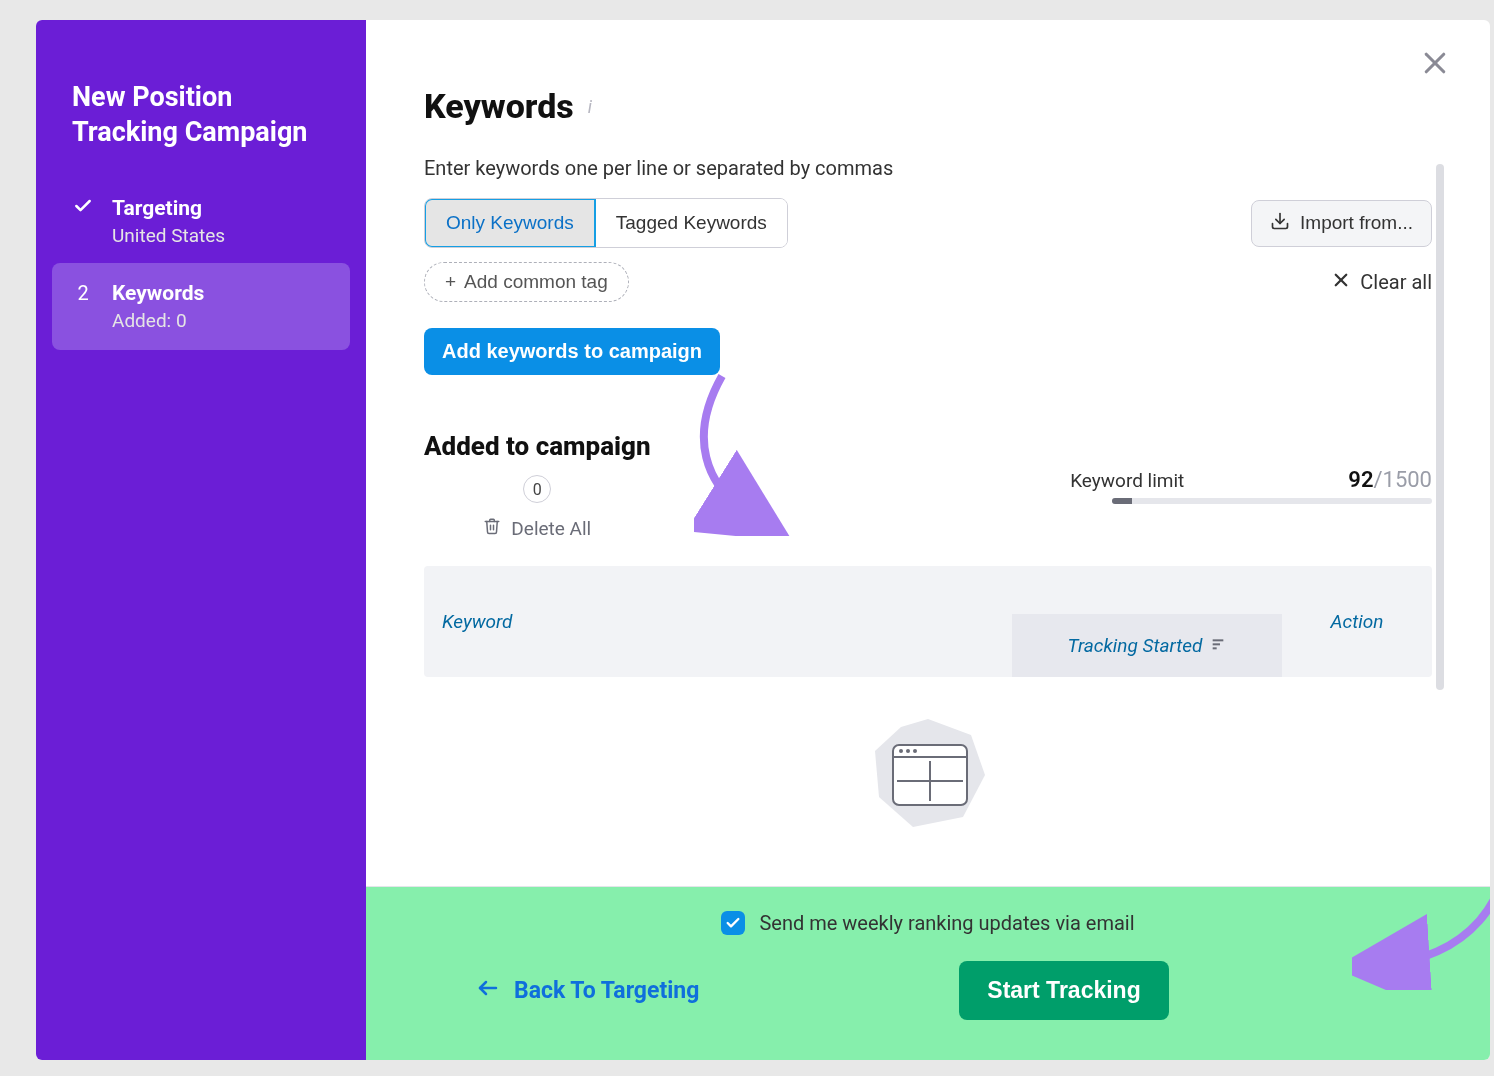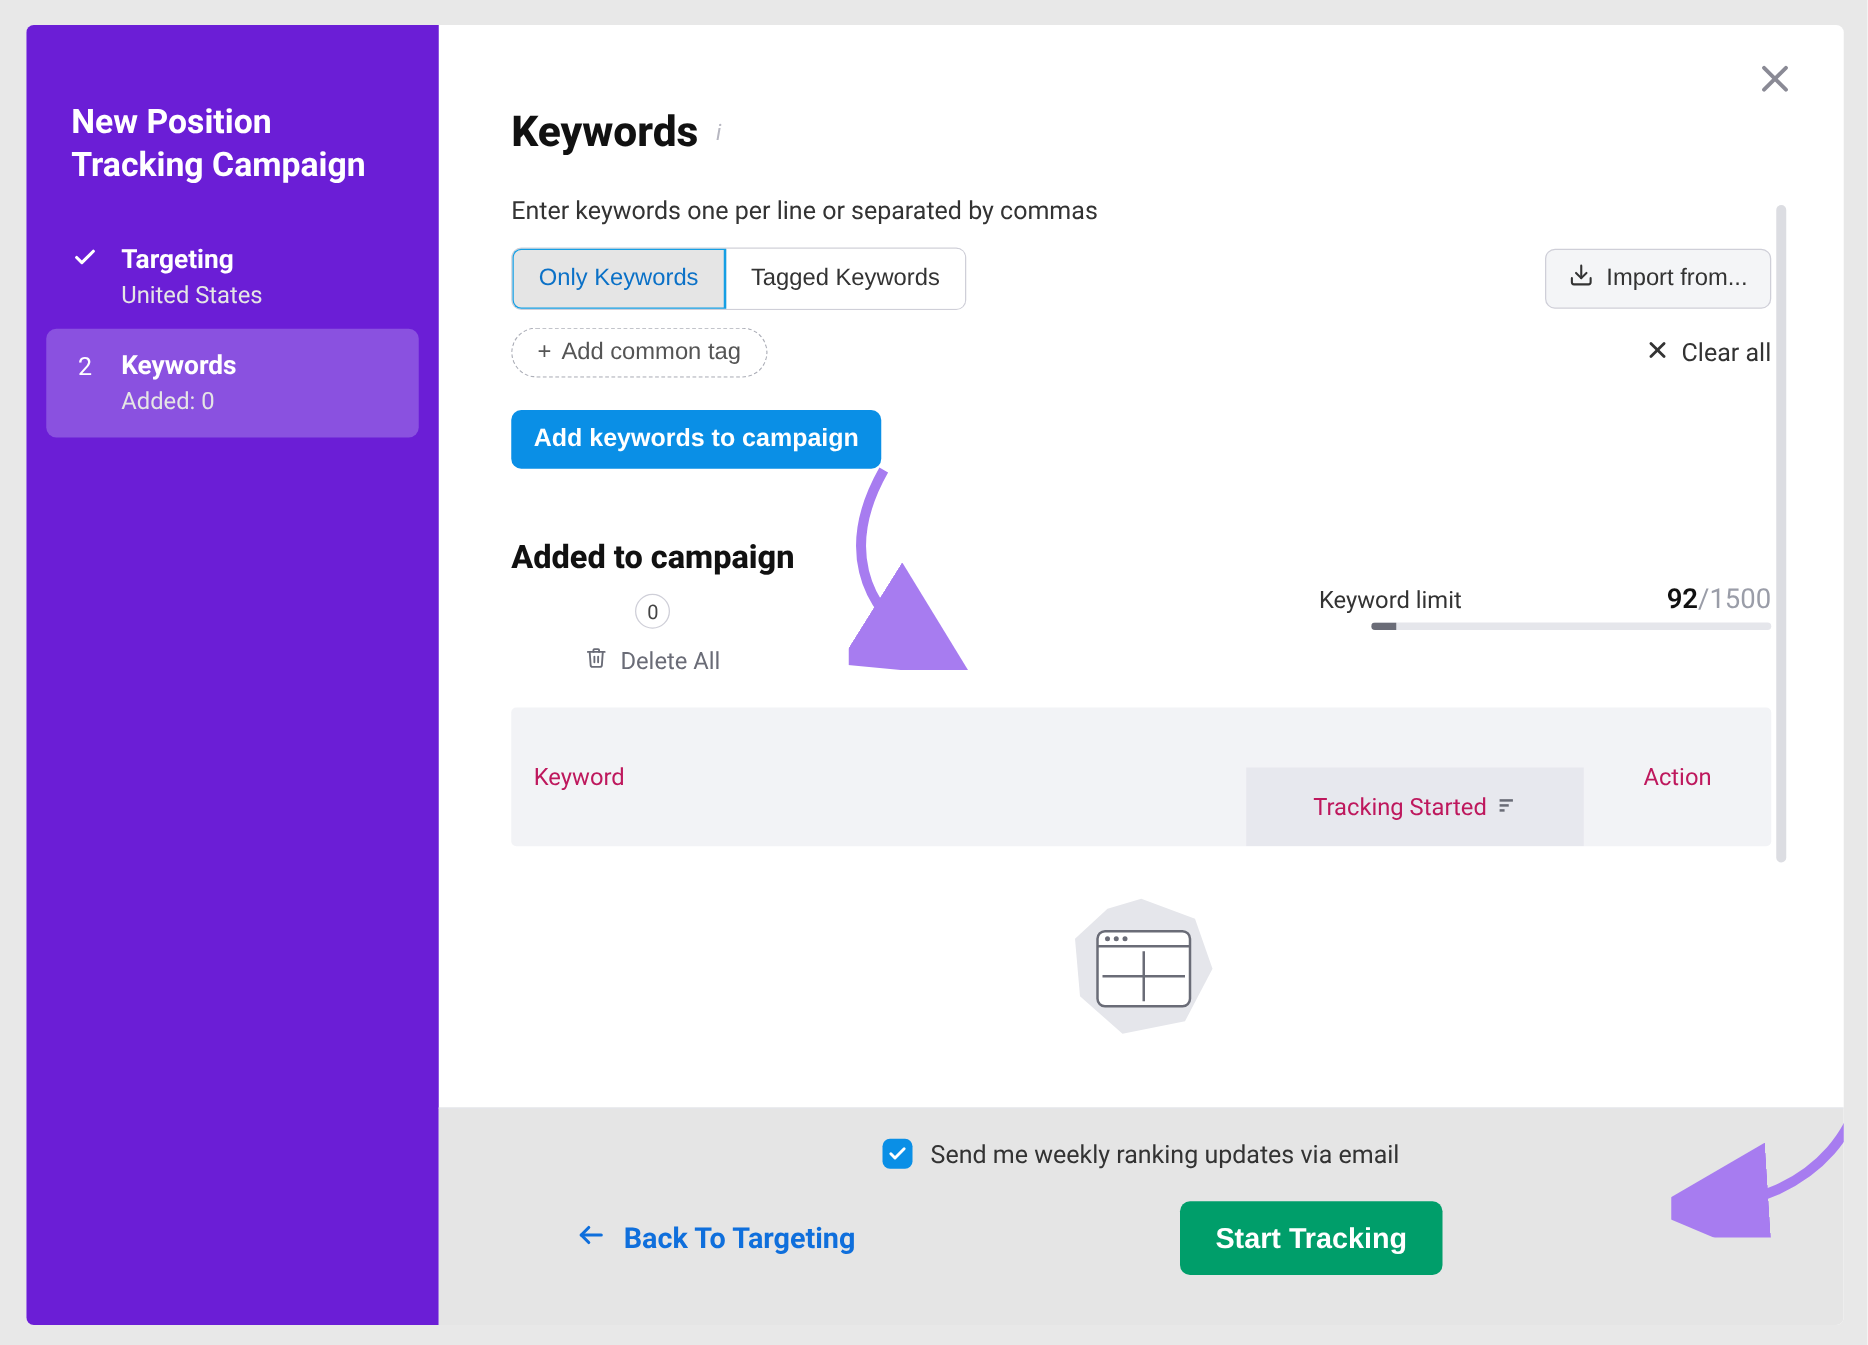--- a/index.html
+++ b/index.html
@@ -6,21 +6,21 @@
 body {
   font-family: -apple-system, BlinkMacSystemFont, "Segoe UI", Roboto, Helvetica, Arial, sans-serif;
   background: #e8e8e8;
   width: 1494px;
   height: 1076px;
   overflow: hidden;
   position: relative;
 }
 .modal {
   position: absolute;
-  left: 21px;
+  left: 36px;
   top: 20px;
   width: 1454px;
   height: 1040px;
   background: #fff;
   display: flex;
   border-radius: 6px;
   overflow: hidden;
 }
 .sidebar {
   width: 330px;
@@ -264,41 +264,42 @@
   height: 100%;
   background: #6a6c77;
   width: 6.1%;
 }
 .table-head {
   display: flex;
   background: #f2f3f6;
   border-radius: 4px;
   overflow: hidden;
   font-size: 19px;
-  color: #be185d;
+  color: #0369a1;
+  font-style: italic;
 }
 .th {
   padding: 20px 18px;
   display: flex;
   align-items: center;
   gap: 8px;
 }
 .th-k { flex: 1; }
 .th-t { width: 270px; background: #e7e8ee; justify-content: center; margin-top: 48px; }
 .th-a { width: 150px; justify-content: center; }
 .empty-ill {
   margin: 40px auto 0;
   width: 130px;
   height: 116px;
   position: relative;
 }
 .footer {
   border-top: 1px solid #e4e5ea;
   padding: 24px 58px 40px;
-  background: #e5e5e5;
+  background: #86efac;
 }
 .email-row {
   display: flex;
   align-items: center;
   justify-content: center;
   gap: 14px;
   margin-bottom: 26px;
   font-size: 20px;
   color: #333;
 }

